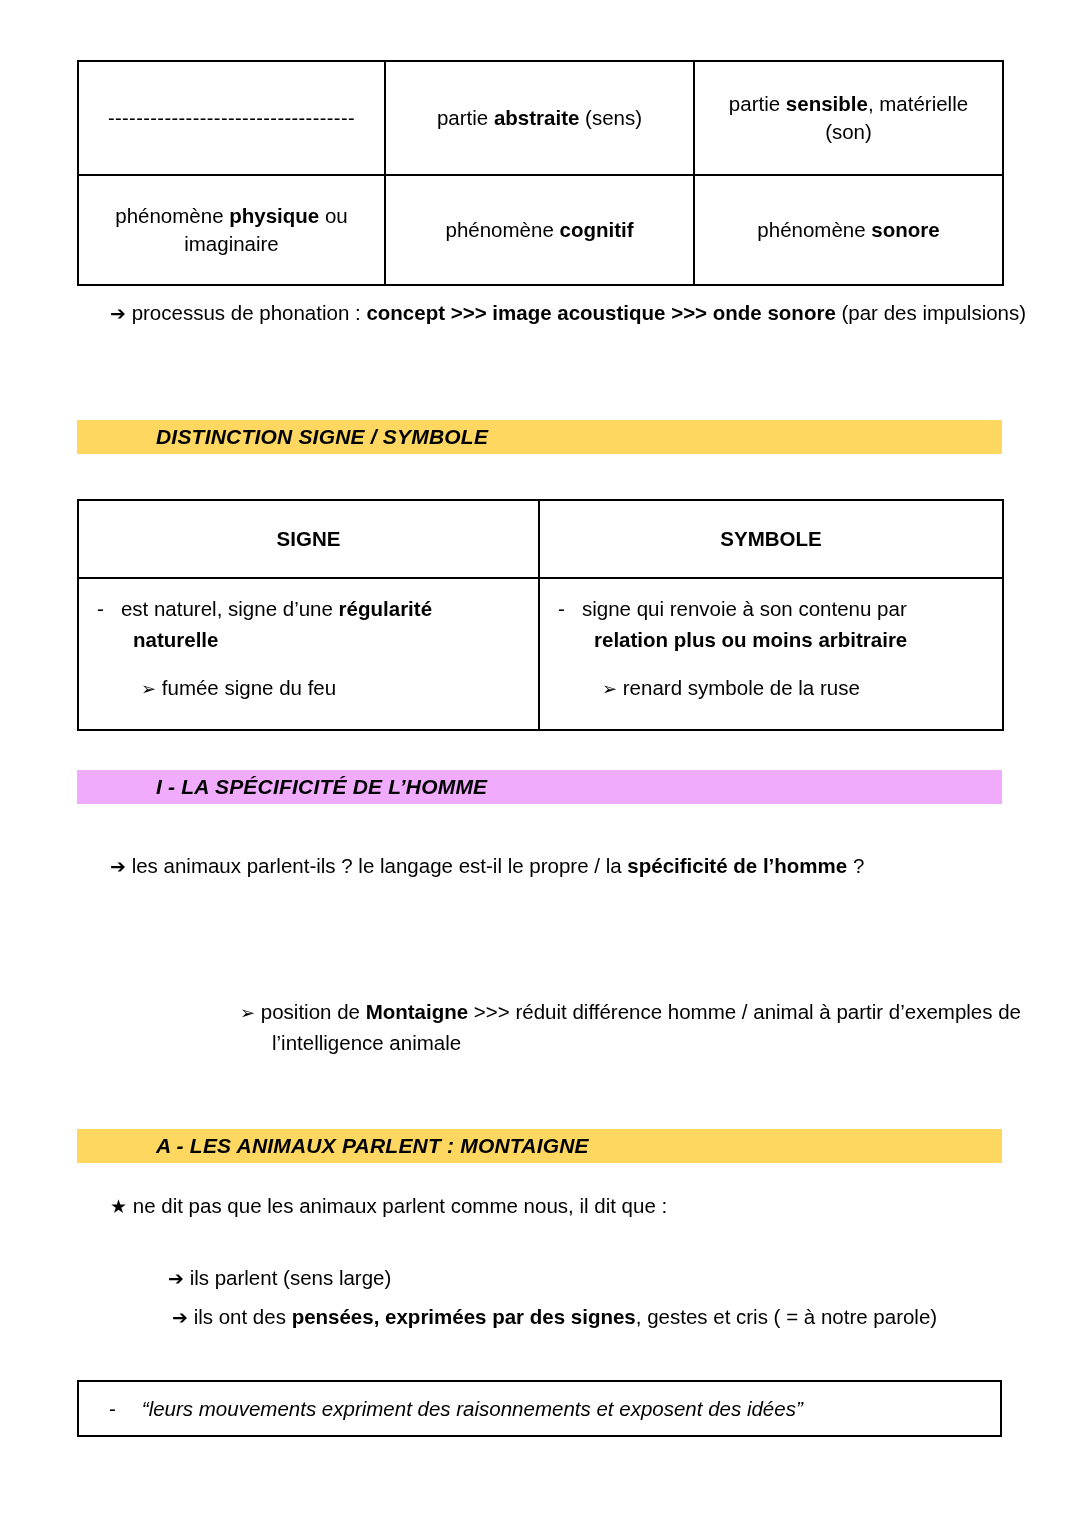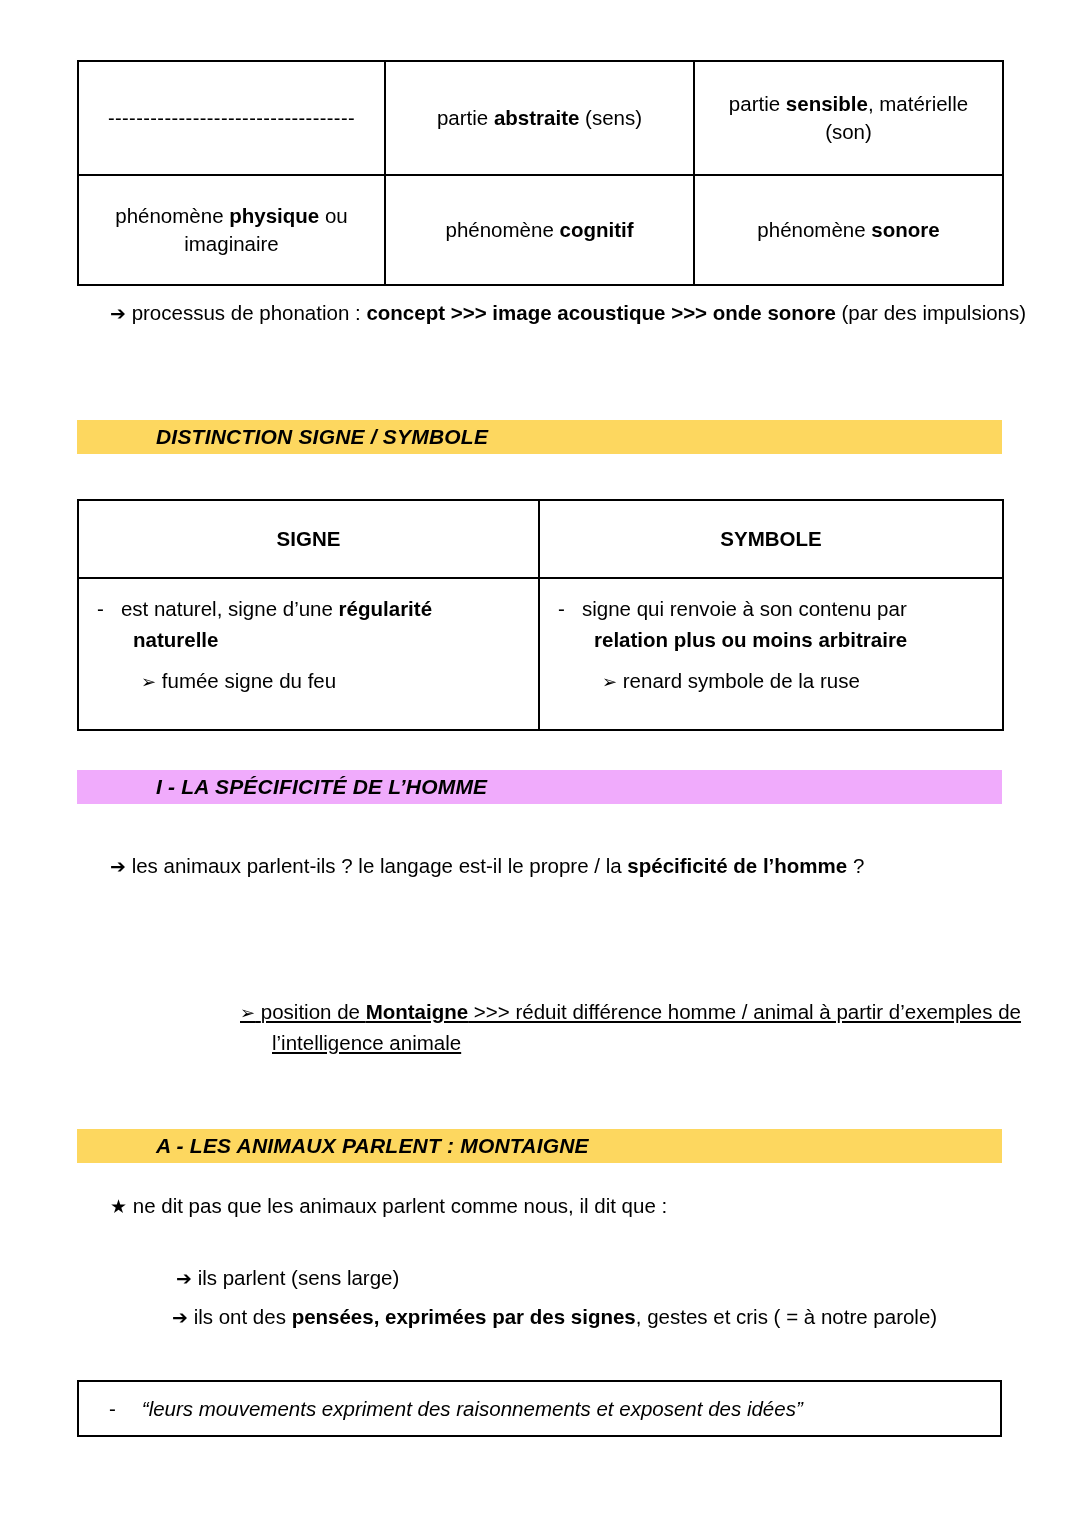--- a/index.html
+++ b/index.html
@@ -131,21 +131,21 @@
     vertical-align: top;
     padding: 14px 18px 18px 18px;
     height: 118px;
   }
   .cell-bullet {
     padding-left: 36px;
     text-indent: -36px;
     line-height: 1.52;
   }
   .cell-sub {
-    margin-top: 10px;
+    margin-top: 17px;
     padding-left: 68px;
     text-indent: -24px;
     line-height: 1.52;
   }
 
   
   #para-animaux {
     left: 110px;
     top: 850px;
     width: 890px;
@@ -156,31 +156,30 @@
     width: 830px;
   }
   #para-montaigne-sub {
     left: 240px;
     top: 996px;
     width: 770px;
   }
   .sub-hang {
     padding-left: 32px;
     text-indent: -32px;
-    text-decoration: underline;
   }
 
   
   #para-nedit {
     left: 110px;
     top: 1190px;
     width: 900px;
   }
   #para-parlent {
-    left: 176px;
+    left: 168px;
     top: 1262px;
     width: 840px;
   }
   #para-pensees {
     left: 172px;
     top: 1301px;
     width: 850px;
   }
 
   

